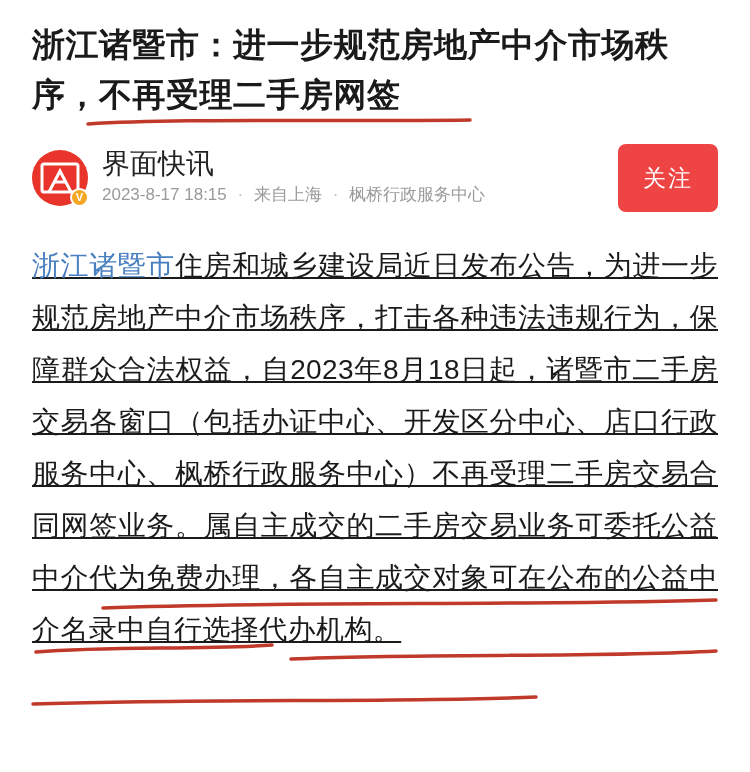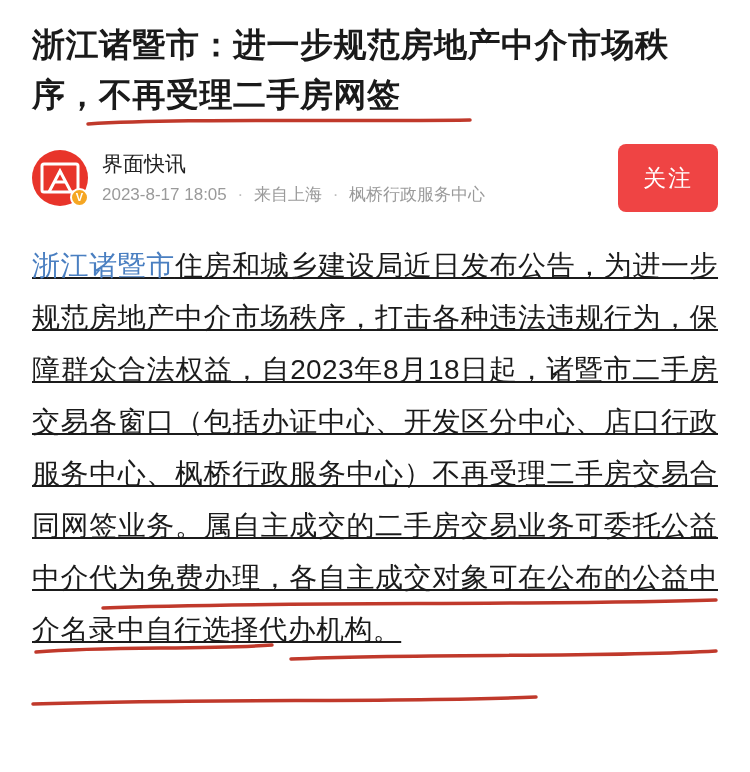--- a/index.html
+++ b/index.html
@@ -70,21 +70,21 @@
     line-height: 15px;
     text-align: center;
     font-weight: 700;
   }
   .source-texts {
     margin-left: 14px;
     flex: 1 1 auto;
     min-width: 0;
   }
   .source-name {
-    font-size: 21px;
+    font-size: 28px;
     color: #222222;
     line-height: 30px;
     font-weight: 400;
   }
   .source-meta {
     font-size: 17px;
     color: #9a9a9a;
     line-height: 26px;
     margin-top: 3px;
     white-space: nowrap;
@@ -145,21 +145,21 @@
           <path d="M9 31 L20 10 L31 31" fill="none" stroke="#ffffff" stroke-width="3"></path>
           <line x1="14" y1="21" x2="26" y2="21" stroke="#ffffff" stroke-width="3"></line>
         </svg>
       </div>
       <div class="verified-badge">V</div>
     </div>
 
     <div class="source-texts">
       <div class="source-name">界面快讯</div>
       <div class="source-meta">
-        <span>2023-8-17 18:05</span>
+        <span>2023-8-17 18:15</span>
         <span class="dot-sep">·</span>
         <span>来自上海</span>
         <span class="dot-sep">·</span>
         <span>枫桥行政服务中心</span>
       </div>
     </div>
 
     <button class="follow-button">关注</button>
   </div>
 

